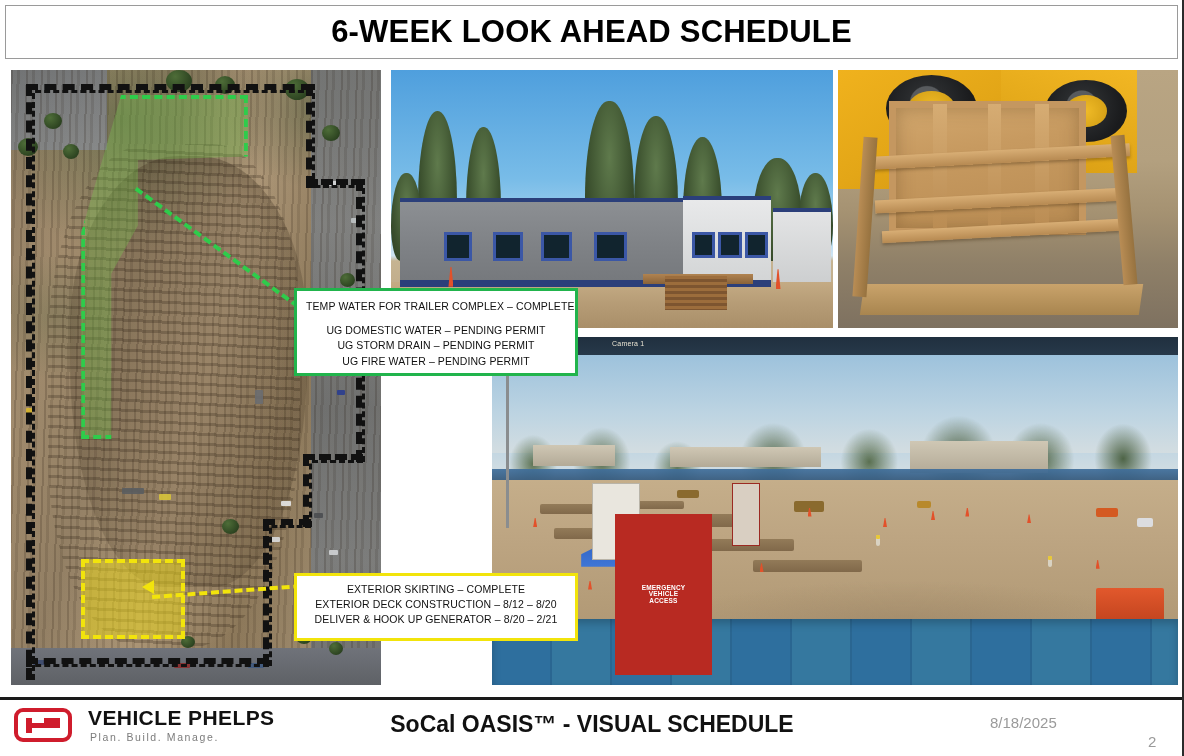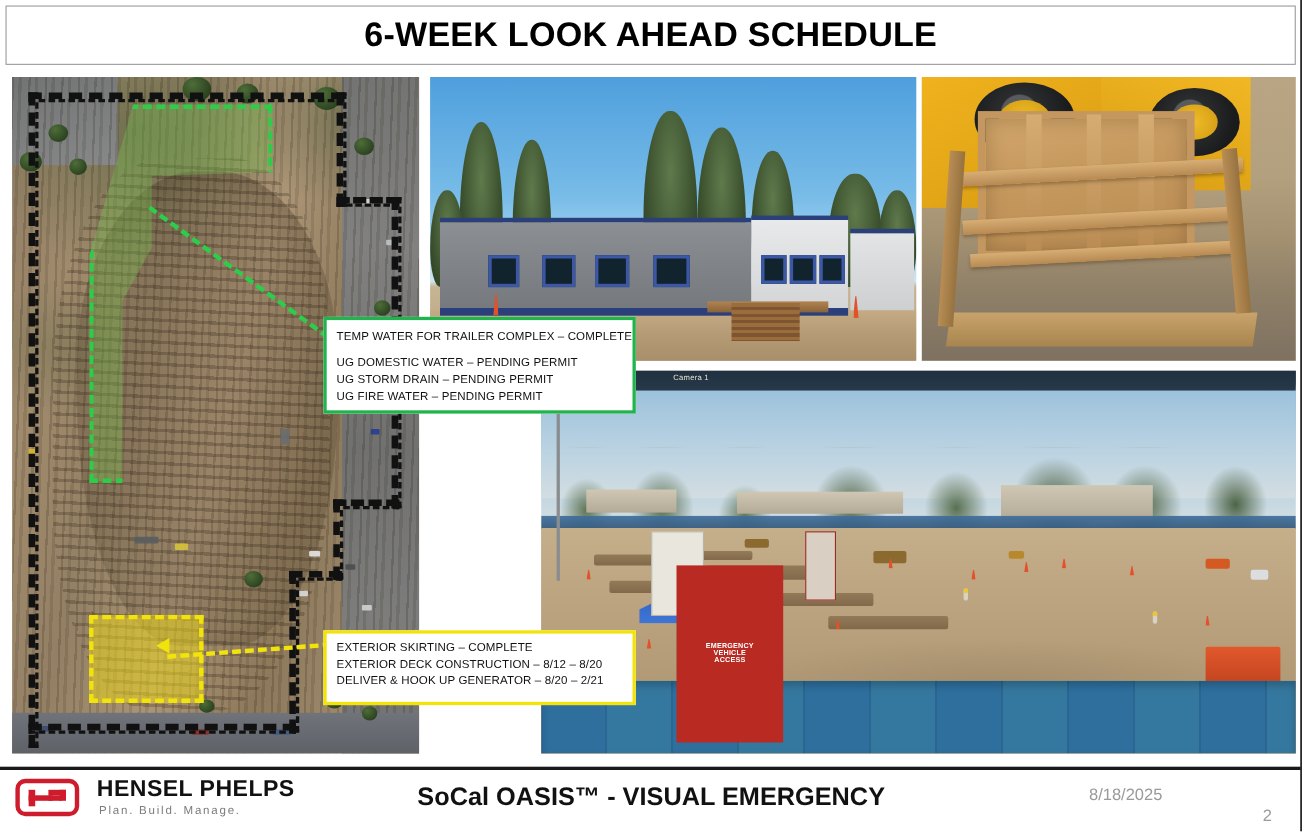--- a/index.html
+++ b/index.html
@@ -176,21 +176,21 @@
   .pn-sign2{position:absolute;left:14.6%;bottom:36%;width:7%;height:22%;
     background:#e9e6de;border:1px solid #b9b4a8;box-sizing:border-box;}
   .pn-sign3{position:absolute;left:35%;bottom:40%;width:4%;height:18%;
     background:#d9cfc2;border:1px solid #9b2a22;box-sizing:border-box;}
   .pn-orange{position:absolute;right:2%;bottom:18%;width:10%;height:10%;
     background:linear-gradient(180deg,#e2582c,#c2441f);border-radius:2px;}
   .pn-pole{position:absolute;left:2%;top:7%;width:3px;height:48%;background:#8a8d8f;}
   .pn-pole::before{content:"";position:absolute;left:0;top:0;width:28px;height:3px;background:#8a8d8f;}
 
   
-  .callout{position:absolute;background:#fff;box-sizing:border-box;}
+  .callout{position:absolute;background:#fff;box-sizing:border-box;text-align:center;}
   #callout-green{left:294px;top:288px;width:284px;height:88px;
     border:3px solid #21b44c;padding:8px 9px 0 9px;}
   #callout-yellow{left:294px;top:573px;width:284px;height:68px;
     border:3px solid #f2e40b;padding:6px 9px 0 9px;}
   .co-line{font-size:10.5px;color:#111;line-height:1.45;white-space:nowrap;letter-spacing:.1px;}
   .co-gap{height:9px;}
 
   
   .footer-rule{position:absolute;left:0;top:697px;width:1184px;height:3px;background:#1a1a1a;}
   .footer{position:absolute;left:0;top:700px;width:1184px;height:56px;background:#fff;}
@@ -393,32 +393,32 @@
   </div>
 
   <div class="callout" id="callout-yellow">
     <div class="co-line">EXTERIOR SKIRTING – COMPLETE</div>
     <div class="co-line">EXTERIOR DECK CONSTRUCTION – 8/12 – 8/20</div>
     <div class="co-line">DELIVER &amp; HOOK UP GENERATOR – 8/20 – 2/21</div>
   </div>
 
   <div class="footer-rule"></div>
   <div class="footer">
-    <div class="foot-title">SoCal OASIS™ - VISUAL EMERGENCY</div>
+    <div class="foot-title">SoCal OASIS™ - VISUAL SCHEDULE</div>
 
     <div class="hp-logo">
       <div class="hp-mark">
         <div class="bar" style="left:0;top:0;width:6px;height:15px;"></div>
         <div class="bar" style="left:0;top:5px;width:22px;height:5px;"></div>
         <div class="bar" style="left:18px;top:0;width:16px;height:5px;"></div>
         <div class="bar" style="left:28px;top:0;width:6px;height:10px;"></div>
         <div class="bar" style="left:18px;top:5px;width:12px;height:5px;"></div>
       </div>
     </div>
-    <div class="hp-name">HENSEL PHELPS</div>
+    <div class="hp-name">VEHICLE PHELPS</div>
     <div class="hp-tag">Plan. Build. Manage.</div>
 
     <div class="foot-date">8/18/2025</div>
     <div class="foot-page">2</div>
   </div>
 
   <div class="slide-border-r"></div>
 </div>
 
 </body></html>

